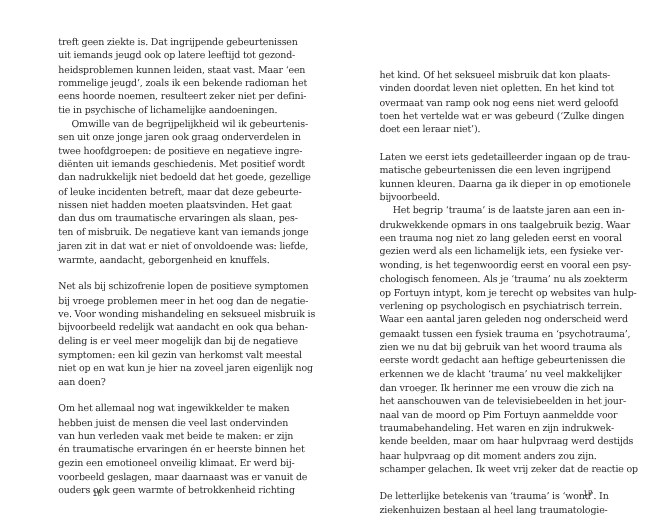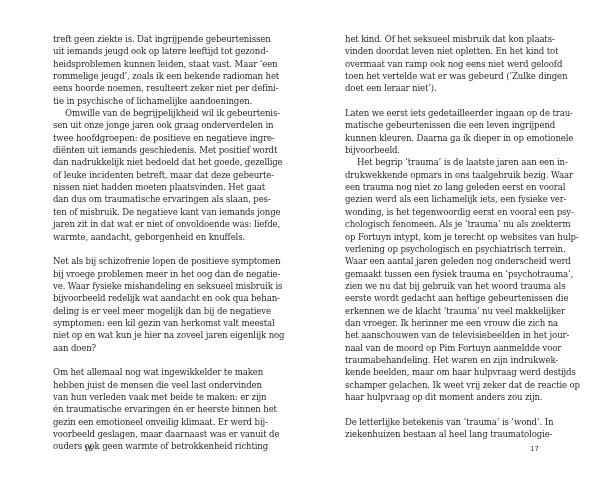--- a/index.html
+++ b/index.html
@@ -6,21 +6,21 @@
   body { width:600px; height:480px; position:relative; overflow:hidden; }
   .page { position:absolute; top:0; width:300px; height:480px; }
   .page.left { left:0;padding-left:48px; }
   .page.right { left:300px; }
   .text {
     position:absolute; top:33px; width:203px;
     font-family:"DejaVu Serif", serif; font-size:8.6px; line-height:12.35px;
     color:#2a2a2a; text-align:justify; hyphens:manual;
   }
   .page.left .text { left:53px; }
-  .page.right .text { left:45px; }
+  .page.right .text { left:45px;margin-top:30px; }
   .line { display:block; white-space:nowrap; text-align:justify; text-align-last:justify; height:12.35px; letter-spacing:-0.15px; }
   .line.last { text-align-last:left; }
   .line.indent { text-indent:12px; }
   .gap { display:block; height:12.35px; }
   .folio { position:absolute; top:445px; font-family:"DejaVu Sans", sans-serif; font-size:7px; color:#333; }
   .page.left .folio { left:84px; }
   .page.right .folio { left:530px; left:230px; }
 </style>
 </head>
 <body>
@@ -40,21 +40,21 @@
       <span class="line">dan nadrukkelijk niet bedoeld dat het goede, gezellige</span>
       <span class="line">of leuke incidenten betreft, maar dat deze gebeurte-</span>
       <span class="line">nissen niet hadden moeten plaatsvinden. Het gaat</span>
       <span class="line">dan dus om traumatische ervaringen als slaan, pes-</span>
       <span class="line">ten of misbruik. De negatieve kant van iemands jonge</span>
       <span class="line">jaren zit in dat wat er niet of onvoldoende was: liefde,</span>
       <span class="line last">warmte, aandacht, geborgenheid en knuffels.</span>
       <span class="gap"></span>
       <span class="line">Net als bij schizofrenie lopen de positieve symptomen</span>
       <span class="line">bij vroege problemen meer in het oog dan de negatie-</span>
-      <span class="line">ve. Waar fysieke mishandeling en seksueel misbruik is</span>
+      <span class="line">ve. Voor wonding mishandeling en seksueel misbruik is</span>
       <span class="line">bijvoorbeeld redelijk wat aandacht en ook qua behan-</span>
       <span class="line">deling is er veel meer mogelijk dan bij de negatieve</span>
       <span class="line">symptomen: een kil gezin van herkomst valt meestal</span>
       <span class="line">niet op en wat kun je hier na zoveel jaren eigenlijk nog</span>
       <span class="line last">aan doen?</span>
       <span class="gap"></span>
       <span class="line">Om het allemaal nog wat ingewikkelder te maken</span>
       <span class="line">hebben juist de mensen die veel last ondervinden</span>
       <span class="line">van hun verleden vaak met beide te maken: er zijn</span>
       <span class="line">én traumatische ervaringen én er heerste binnen het</span>
@@ -87,20 +87,20 @@
       <span class="line">Waar een aantal jaren geleden nog onderscheid werd</span>
       <span class="line">gemaakt tussen een fysiek trauma en ‘psychotrauma’,</span>
       <span class="line">zien we nu dat bij gebruik van het woord trauma als</span>
       <span class="line">eerste wordt gedacht aan heftige gebeurtenissen die</span>
       <span class="line">erkennen we de klacht ‘trauma’ nu veel makkelijker</span>
       <span class="line">dan vroeger. Ik herinner me een vrouw die zich na</span>
       <span class="line">het aanschouwen van de televisiebeelden in het jour-</span>
       <span class="line">naal van de moord op Pim Fortuyn aanmeldde voor</span>
       <span class="line">traumabehandeling. Het waren en zijn indrukwek-</span>
       <span class="line">kende beelden, maar om haar hulpvraag werd destijds</span>
+      <span class="line last">haar hulpvraag op dit moment anders zou zijn.</span>
       <span class="line">schamper gelachen. Ik weet vrij zeker dat de reactie op</span>
-      <span class="line last">haar hulpvraag op dit moment anders zou zijn.</span>
       <span class="gap"></span>
       <span class="line">De letterlijke betekenis van ‘trauma’ is ‘wond’. In</span>
       <span class="line">ziekenhuizen bestaan al heel lang traumatologie-</span>
     </div>
   <div class="folio">17</div>
 </div>
 
 </body></html>

